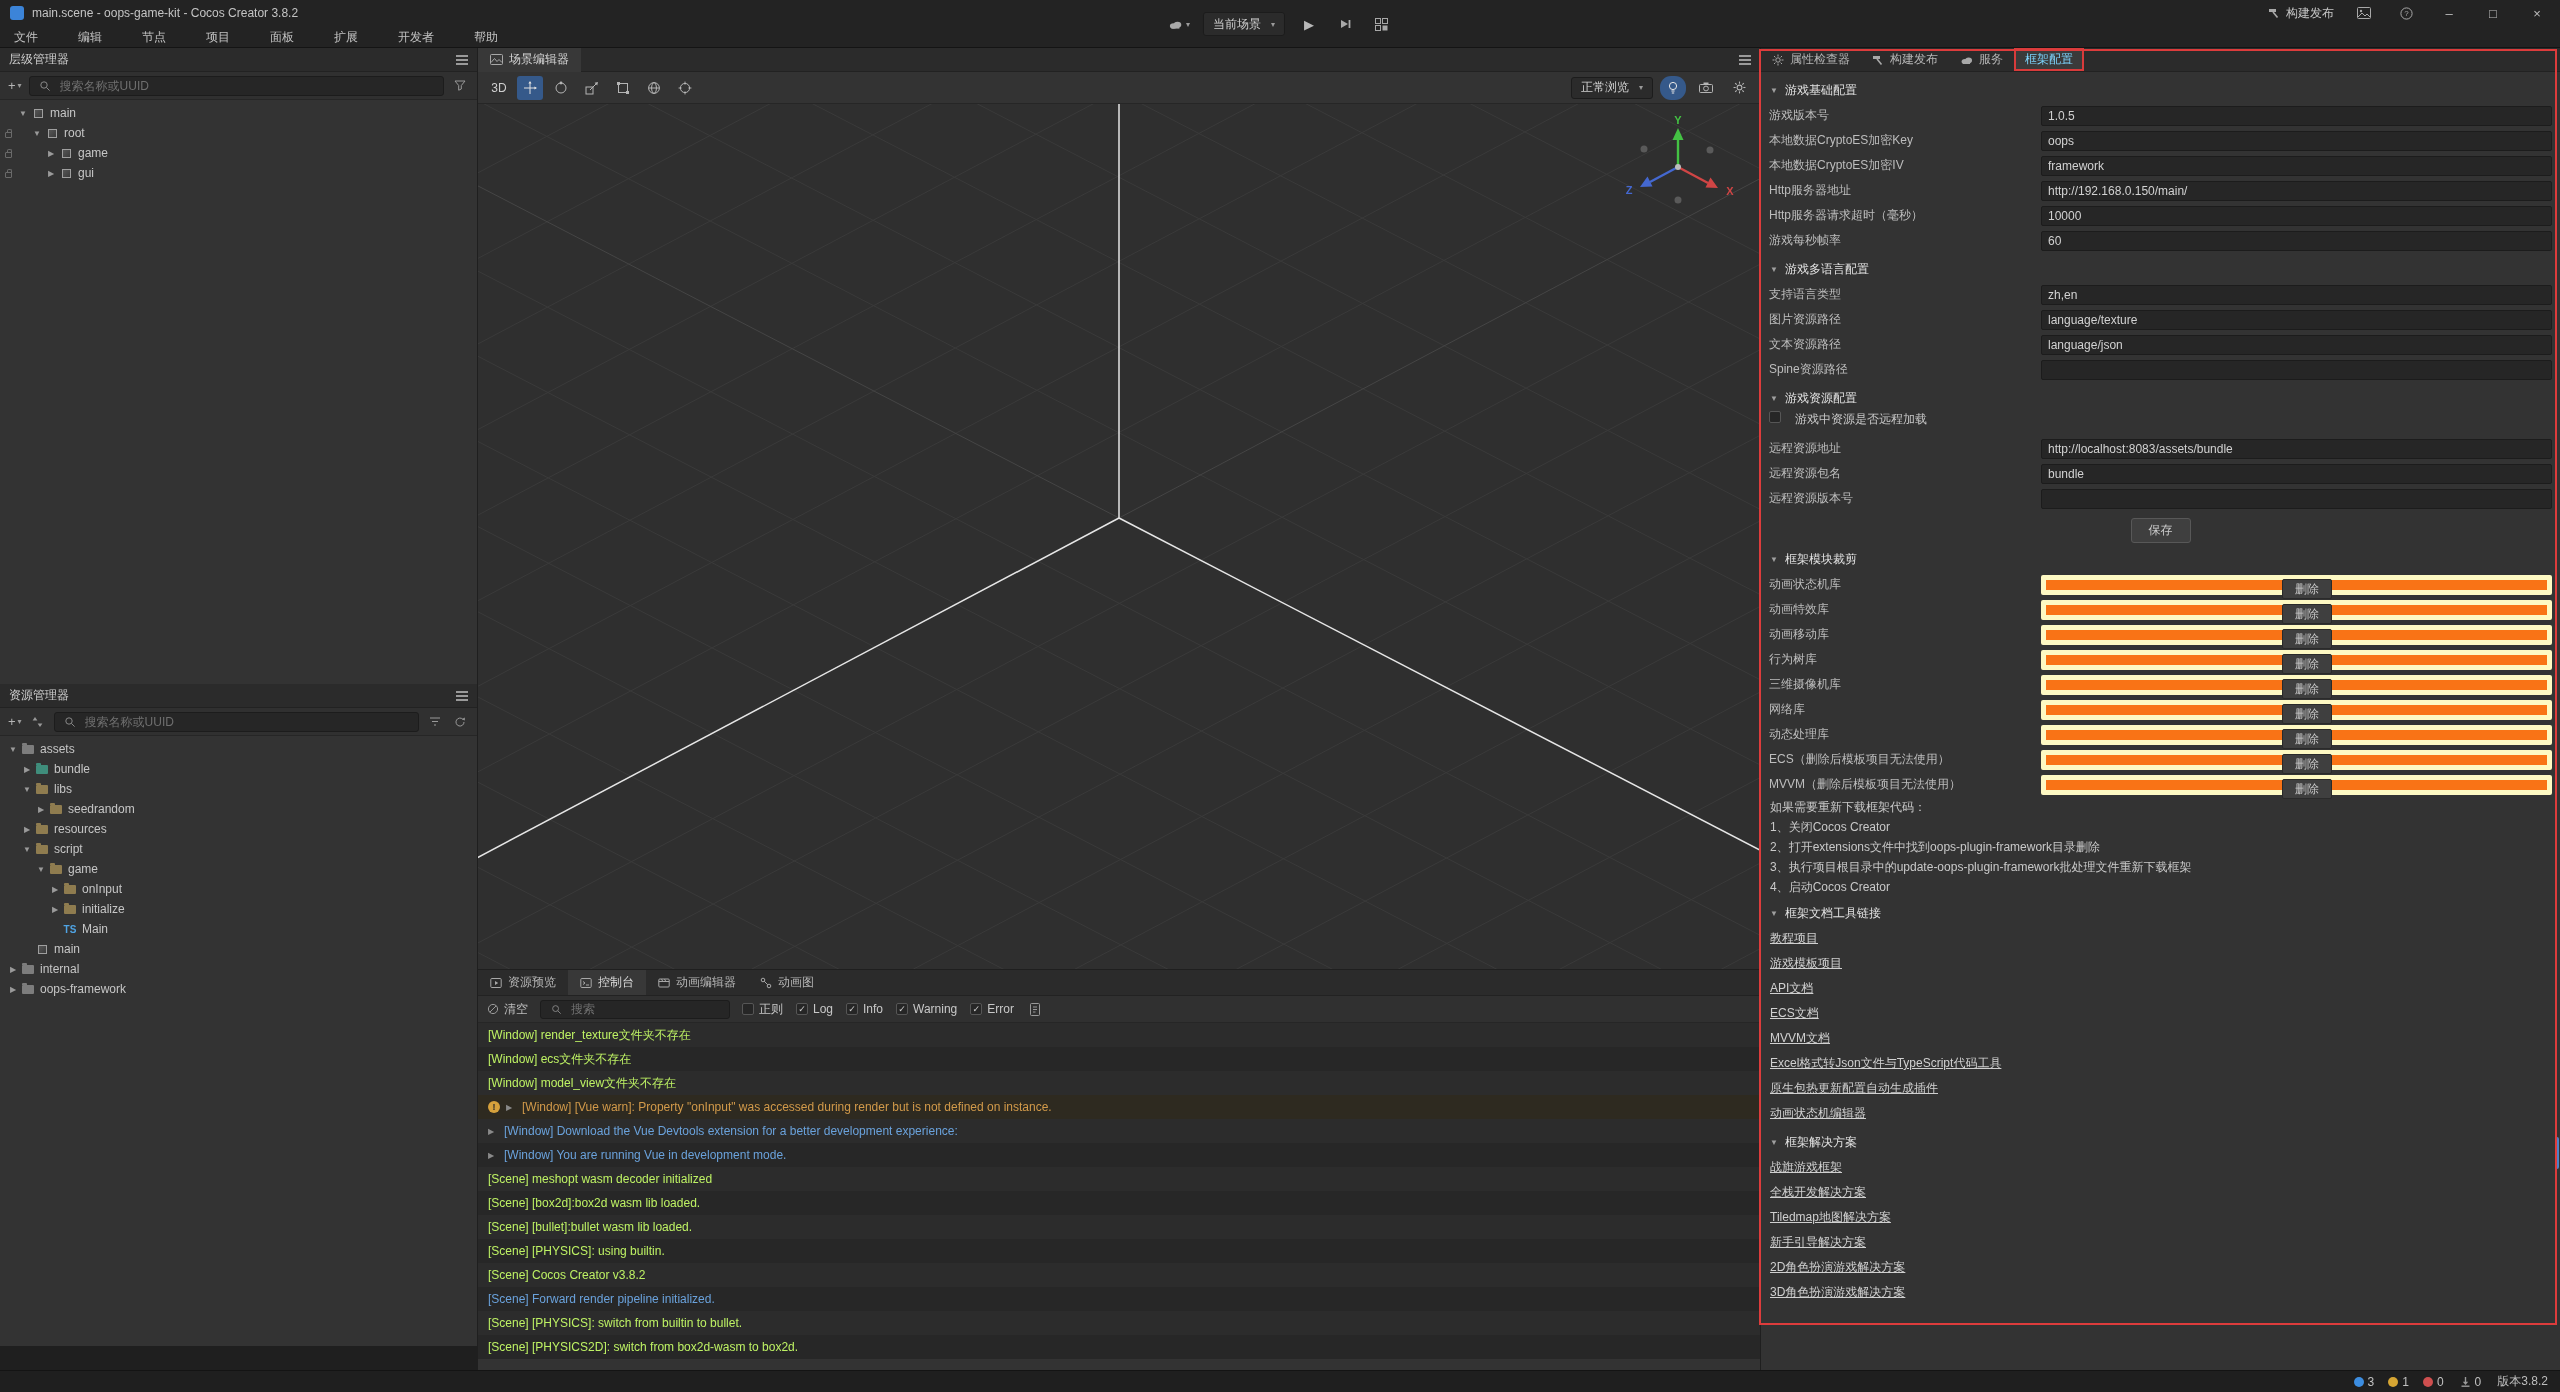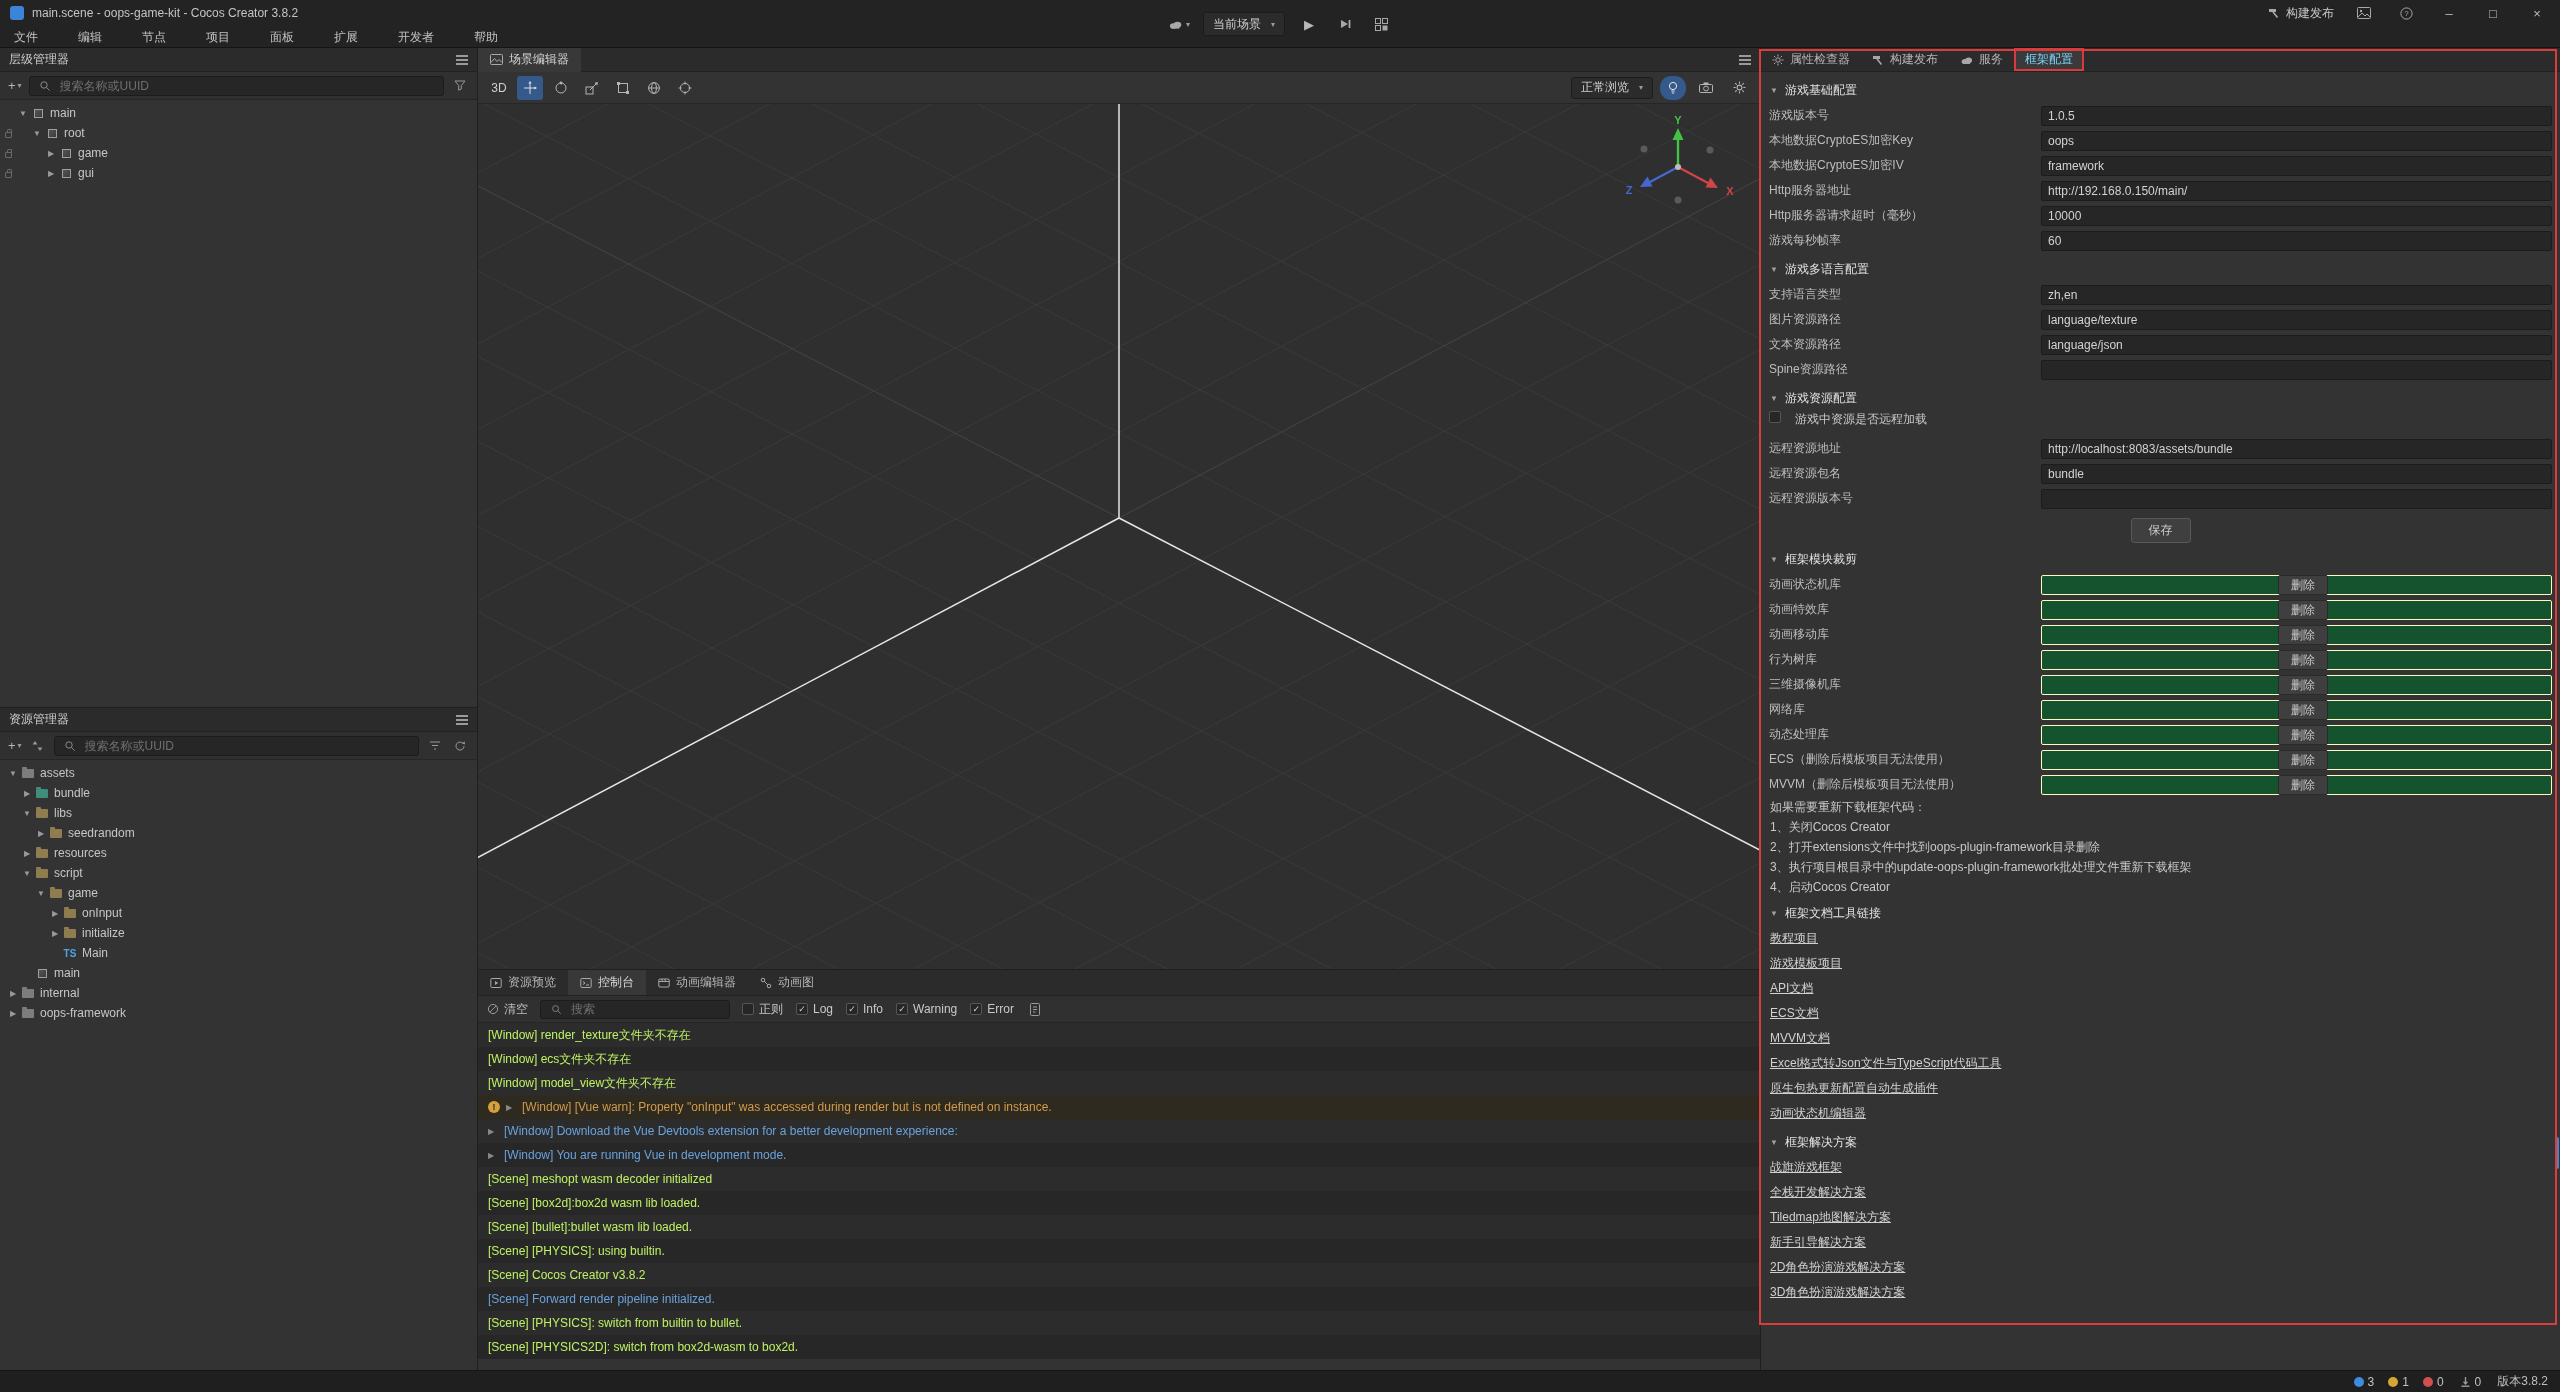--- a/index.html
+++ b/index.html
@@ -44,21 +44,21 @@
 .ticon{width:16px;flex:none;display:flex;justify-content:center;align-items:center}
 .tlabel{margin-left:4px;color:#c6c6c6}
 .folder{width:12px;height:9px;background:#8f7c4f;border-radius:1px;position:relative;display:inline-block}
 .folder:before{content:"";position:absolute;left:0;top:-2px;width:5px;height:2px;background:inherit;border-radius:1px 1px 0 0}
 .folder.bundle{background:#3f8d7b}
 .folder.db{background:#7d7d7d}
 .ts-badge{color:#4fa3e3;font-weight:bold;font-size:10px}
 .cube{width:9px;height:9px;border:1px solid #9f9f9f;background:linear-gradient(135deg,#565656,#3b3b3b);display:inline-block}
 
 #hierarchy-panel{left:0;top:48px;width:477px;height:659px}
-#assets-panel{left:0;top:708px;width:477px;height:662px}
+#assets-panel{left:0;top:684px;width:477px;height:662px}
 #scene-panel{left:478px;top:48px;width:1282px;height:921px}
 #console-panel{left:478px;top:970px;width:1282px;height:400px}
 #inspector-panel{left:1761px;top:48px;width:799px;height:1322px}
 
 .scene-header{height:24px;background:#2b2b2b;display:flex;align-items:center;border-bottom:1px solid #222}
 .scene-tab{height:24px;display:flex;align-items:center;gap:6px;padding:0 12px;background:#383838;color:#d5d5d5}
 .scene-toolbar{height:32px;background:#333;display:flex;align-items:center;padding:0 8px;gap:5px;border-bottom:1px solid #262626}
 .tool{width:26px;height:24px;border-radius:3px;display:flex;align-items:center;justify-content:center;cursor:pointer;color:#cfcfcf}
 .tool.active{background:#35598a}
 .viewport{position:relative;width:1282px;height:865px;background:#2f2f2f;overflow:hidden}
@@ -87,21 +87,21 @@
 
 .itabs{height:24px;background:#2b2b2b;display:flex;align-items:stretch;border-bottom:1px solid #222}
 .itab{display:flex;align-items:center;gap:6px;padding:0 11px;color:#b5b5b5;cursor:pointer}
 .itab.active{background:#3a3a3a;color:#7dd3fc;outline:2px solid #d83b3b;outline-offset:-2px}
 .ibody{position:relative;height:1298px;overflow:hidden;padding-top:2px}
 .isec-header{height:26px;display:flex;align-items:center;gap:7px;padding:0 9px;color:#e2e2e2;margin-top:3px;cursor:pointer}
 .isec-caret{font-size:8px;color:#9f9f9f}
 .irow{height:25px;display:flex;align-items:center;padding:0 8px}
 .ilabel{width:272px;flex:none;color:#bdbdbd;white-space:nowrap;overflow:hidden}
 .ivalue{flex:1;height:20px;background:#262626;border:1px solid #1c1c1c;border-radius:2px;color:#d2d2d2;padding:0 6px;font:12px "Liberation Sans",sans-serif;outline:none}
-.mfield{flex:1;height:20px;background:#14532d;border:1px solid #fef9c3;border-radius:2px;position:relative}
+.mfield{flex:1;height:20px;background:#f97316;border:5px solid #fef9c3;border-radius:2px;position:relative}
 .mdel{position:absolute;left:236px;top:-1px;height:20px;padding:0 12px;background:#3f3f3f;border:1px solid #2a2a2a;border-radius:2px;color:#c8c8c8;font:12px "Liberation Sans",sans-serif;cursor:pointer;line-height:18px}
 .icheckrow{height:25px;display:flex;padding:0 8px;gap:14px}
 .inote{padding:0 9px;line-height:20px;color:#c9c9c9;white-space:nowrap}
 .ilink{margin:0 9px;line-height:25px;height:25px;color:#d0d0d0;text-decoration:underline;cursor:pointer;width:fit-content;white-space:nowrap}
 .save-btn{display:block;margin:7px auto 3px;padding:3px 17px;background:#3f3f3f;border:1px solid #585858;border-radius:3px;color:#cccccc;font:12px "Liberation Sans",sans-serif;cursor:pointer}
 .iscroll{position:absolute;right:1px;top:1065px;width:4px;height:32px;background:#4d82c8;border-radius:2px}
 
 #annotation{position:absolute;left:1759px;top:49px;width:798px;height:1276px;border:2px solid #dd3c3c;z-index:60;pointer-events:none}
 #statusbar{position:absolute;left:0;top:1370px;width:2560px;height:22px;background:#1f1f1f;border-top:1px solid #141414;display:flex;align-items:center;justify-content:flex-end;gap:16px;padding:0 12px}
 .scount{display:flex;align-items:center;gap:4px;color:#c0c0c0}

